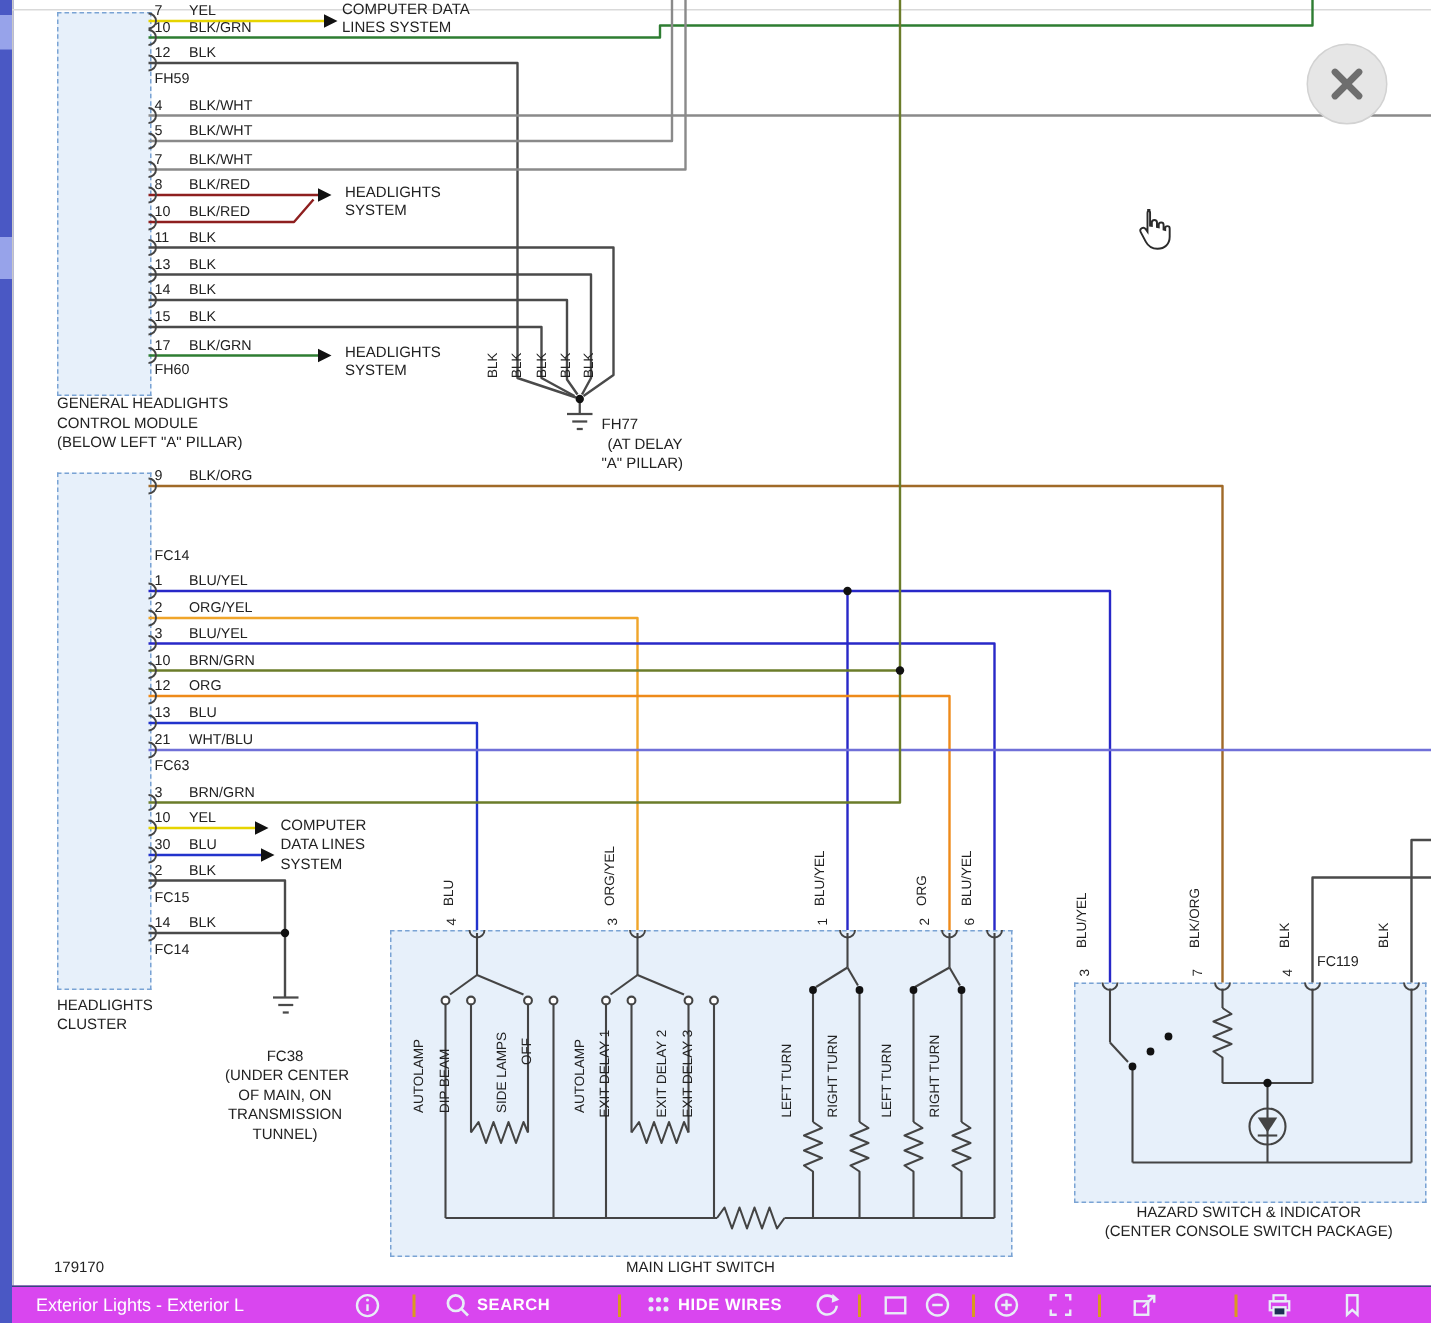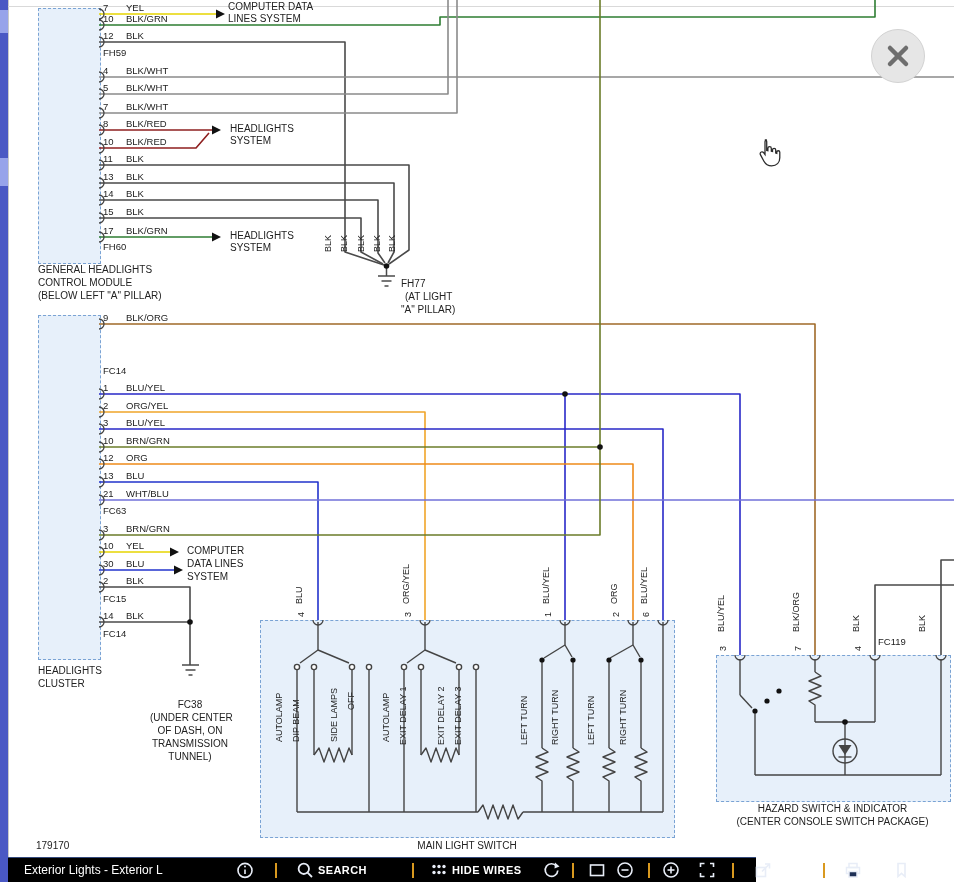--- a/index.html
+++ b/index.html
@@ -22,21 +22,21 @@
   .ctr{text-align:center;}
   #wires{position:absolute;left:0;top:0;width:954px;height:882px;}
   #wires polyline,#wires path,#wires line{fill:none;stroke-linejoin:round;}
   #wires .solid{stroke:none;fill:#111;}
   
   #closebtn{position:absolute;left:871px;top:29px;width:52px;height:52px;border-radius:50%;
             background:#e6e6e6;border:1px solid #d2d2d2;display:flex;align-items:center;justify-content:center;z-index:5;}
   
   #cursor{position:absolute;left:755px;top:138px;z-index:8;pointer-events:none;}
   
-  #toolbar{position:absolute;left:8px;top:857px;width:748px;height:25px;background:#000000;z-index:9;border-top:1px solid #33497c;}
+  #toolbar{position:absolute;left:8px;top:857px;width:946px;height:25px;background:#d946ef;z-index:9;border-top:1px solid #33497c;}
   .tb-sep{position:absolute;top:5px;width:2px;height:15px;background:#d9991f;}
   .tb-txt{position:absolute;color:#fff;font-size:11px;font-weight:bold;letter-spacing:.4px;top:6px;white-space:nowrap;}
   .tb-title{position:absolute;color:#fff;font-size:12px;top:5px;white-space:nowrap;}
   .tb-ic{position:absolute;top:3px;width:18px;height:18px;}
   .tb-ic svg{width:18px;height:18px;display:block;}
 </style>
 </head>
 <body>
 
 <div id="vstrip">
@@ -205,21 +205,21 @@
 <div class="t" style="left:230px;top:135px">SYSTEM</div>
 <div class="t" style="left:230px;top:230px">HEADLIGHTS</div>
 <div class="t" style="left:230px;top:242px">SYSTEM</div>
 
 <div class="vt" style="left:334px;top:241px">BLK</div>
 <div class="vt" style="left:350px;top:241px">BLK</div>
 <div class="vt" style="left:367px;top:241px">BLK</div>
 <div class="vt" style="left:383px;top:241px">BLK</div>
 <div class="vt" style="left:398px;top:241px">BLK</div>
 <div class="t" style="left:401px;top:278px">FH77</div>
-<div class="t" style="left:405px;top:291px">(AT LIGHT</div>
+<div class="t" style="left:405px;top:291px">(AT DELAY</div>
 <div class="t" style="left:401px;top:304px">"A" PILLAR)</div>
 
 <div class="pin" style="top:312px"><span class="pn">9</span><span>BLK/ORG</span></div>
 <div class="conn" style="top:365px">FC14</div>
 <div class="pin" style="top:382px"><span class="pn">1</span><span>BLU/YEL</span></div>
 <div class="pin" style="top:400px"><span class="pn">2</span><span>ORG/YEL</span></div>
 <div class="pin" style="top:417px"><span class="pn">3</span><span>BLU/YEL</span></div>
 <div class="pin" style="top:435px"><span class="pn">10</span><span>BRN/GRN</span></div>
 <div class="pin" style="top:452px"><span class="pn">12</span><span>ORG</span></div>
 <div class="pin" style="top:470px"><span class="pn">13</span><span>BLU</span></div>
@@ -235,21 +235,21 @@
 
 <div class="t" style="left:187px;top:545px">COMPUTER</div>
 <div class="t" style="left:187px;top:558px">DATA LINES</div>
 <div class="t" style="left:187px;top:571px">SYSTEM</div>
 
 <div class="t" style="left:38px;top:665px">HEADLIGHTS</div>
 <div class="t" style="left:38px;top:678px">CLUSTER</div>
 
 <div class="t ctr" style="left:150px;top:699px;width:80px">FC38</div>
 <div class="t ctr" style="left:150px;top:712px;width:80px">(UNDER CENTER</div>
-<div class="t ctr" style="left:150px;top:725px;width:80px">OF DASH, ON</div>
+<div class="t ctr" style="left:150px;top:725px;width:80px">OF MAIN, ON</div>
 <div class="t ctr" style="left:150px;top:738px;width:80px">TRANSMISSION</div>
 <div class="t ctr" style="left:150px;top:751px;width:80px">TUNNEL)</div>
 
 <div class="vt" style="left:305px;top:593px">BLU</div>
 <div class="vt" style="left:412px;top:593px">ORG/YEL</div>
 <div class="vt" style="left:552px;top:593px">BLU/YEL</div>
 <div class="vt" style="left:620px;top:593px">ORG</div>
 <div class="vt" style="left:650px;top:593px">BLU/YEL</div>
 <div class="vt" style="left:307px;top:606px">4</div>
 <div class="vt" style="left:414px;top:606px">3</div>

